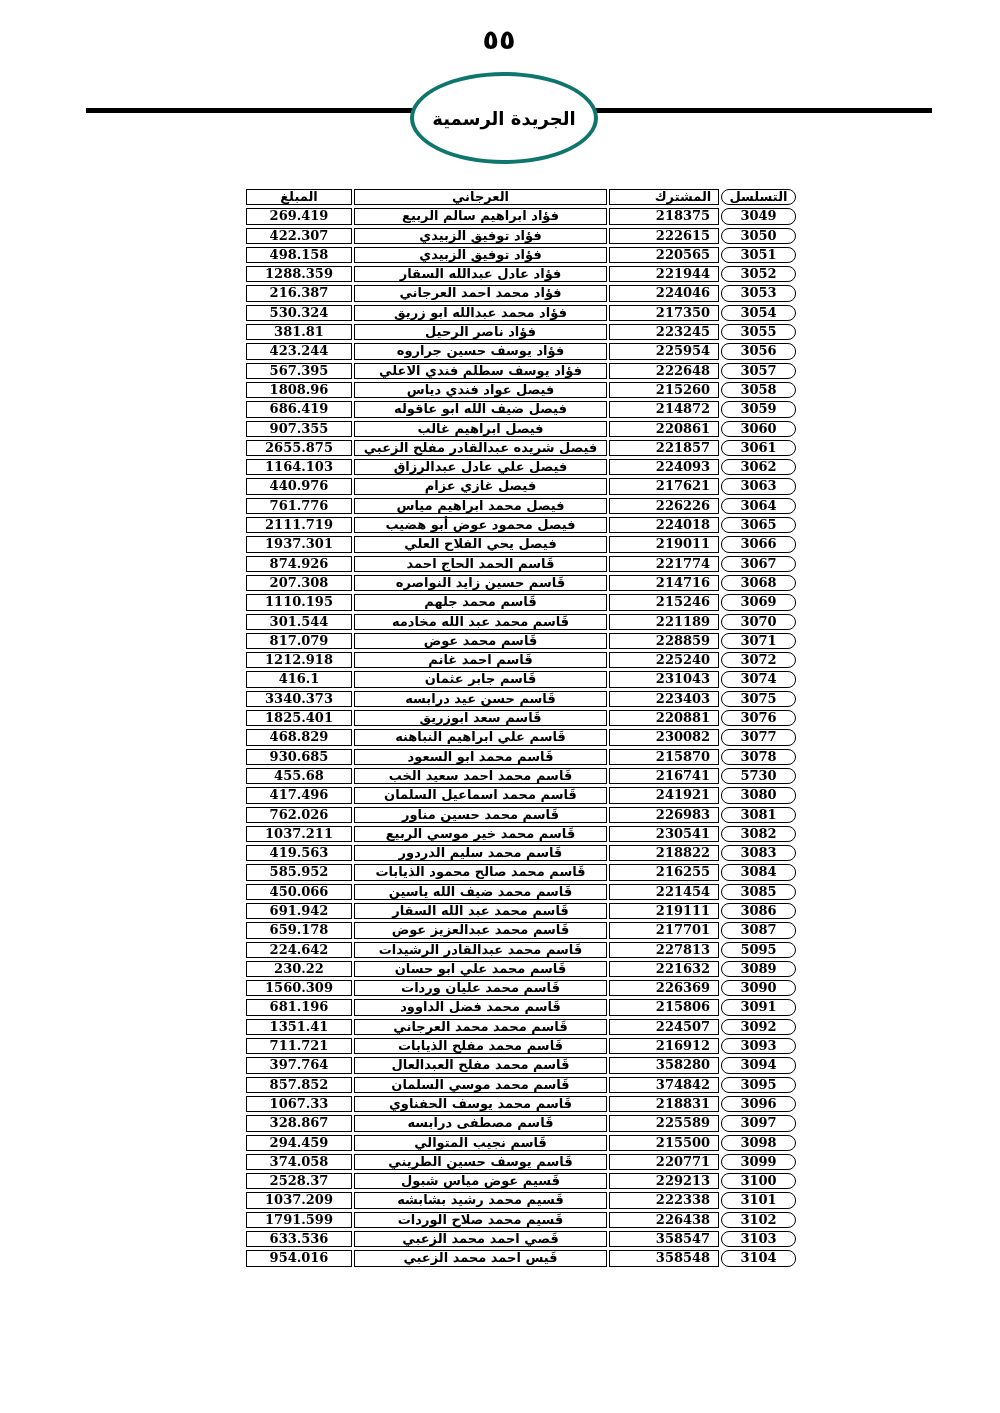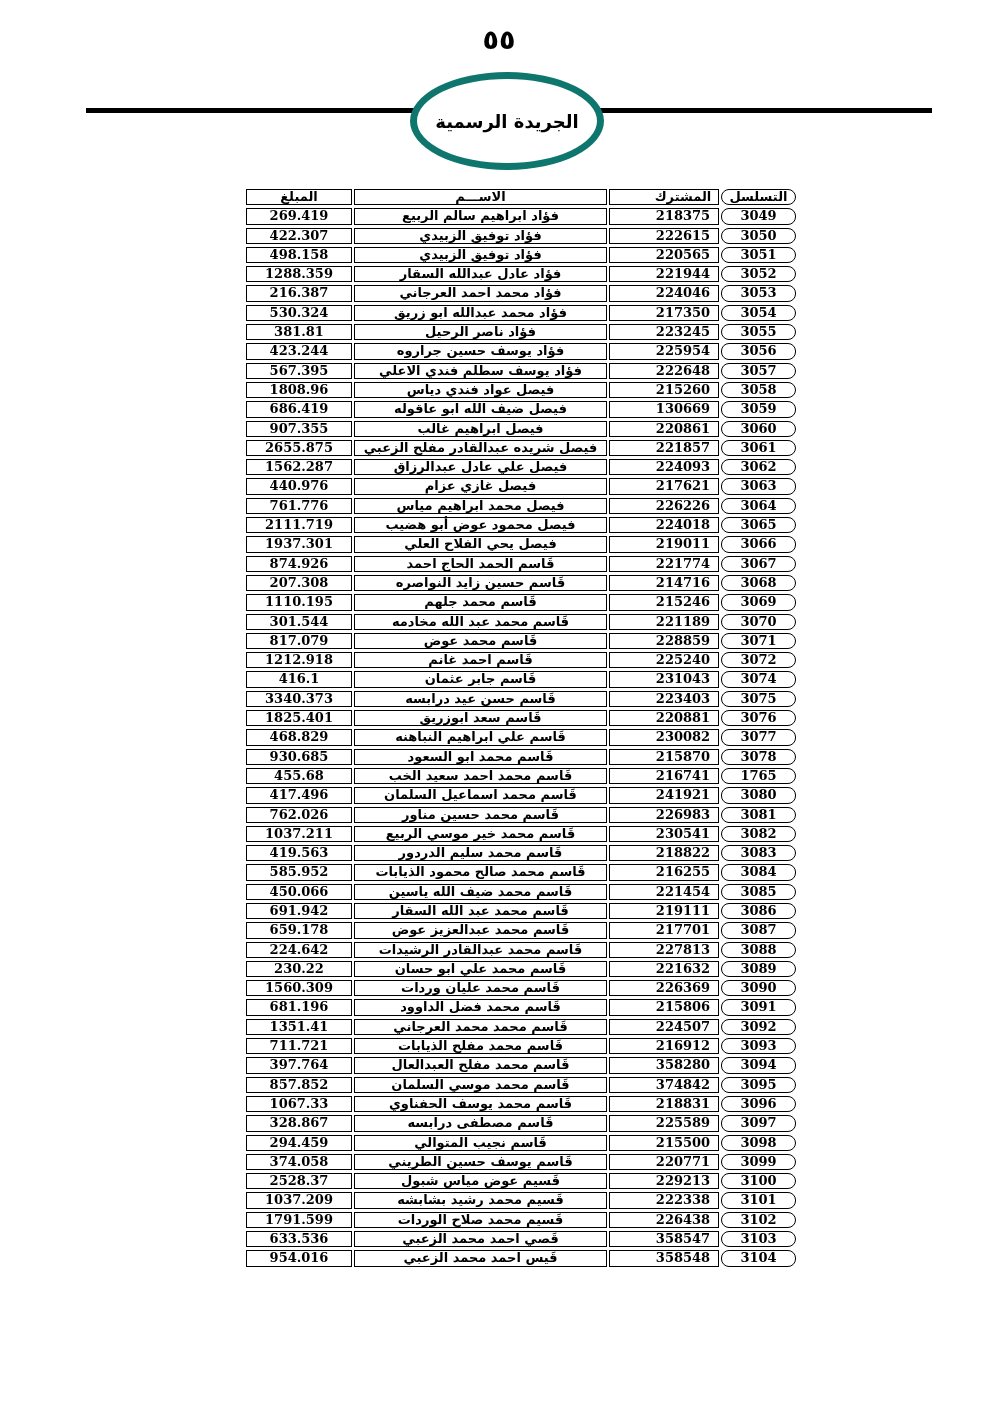--- a/index.html
+++ b/index.html
@@ -10,21 +10,21 @@
   .page-number{
     position:absolute;top:24px;left:0;right:2px;text-align:center;
     font-size:27px;font-weight:bold;letter-spacing:2px;
     font-family:"DejaVu Sans",sans-serif;
   }
   .rule{
     position:absolute;left:86px;top:108px;width:846px;height:5px;background:#000;
   }
   .banner{
     position:absolute;left:410px;top:72px;width:180px;height:84px;
-    border:7px solid #0f766e;border-radius:50%;background:#fff;z-index:2;
+    border:4px solid #0f766e;border-radius:50%;background:#fff;z-index:2;
     display:flex;align-items:center;justify-content:center;
   }
   .banner span{
     font-weight:bold;font-size:18px;font-family:"DejaVu Sans",sans-serif;
   }
   .table-wrap{position:absolute;left:244px;top:186px;}
   table{
     border-collapse:separate;border-spacing:2.5px 3px;direction:rtl;
   }
   th,td{
@@ -49,21 +49,21 @@
 <div class="banner">
   <span>الجريدة الرسمية</span>
 </div>
 
 <div class="table-wrap">
   <table>
     <thead>
       <tr>
         <th class="col-serial">التسلسل</th>
         <th class="col-subscriber">المشترك</th>
-        <th class="col-name">الاســـم</th>
+        <th class="col-name">العرجاني</th>
         <th class="col-amount">المبلغ</th>
       </tr>
     </thead>
     <tbody>
         <tr>
           <td class="col-serial">3049</td>
           <td class="col-subscriber">218375</td>
           <td class="col-name">فؤاد ابراهيم سالم الربيع</td>
           <td class="col-amount">269.419</td>
         </tr>
@@ -116,41 +116,41 @@
           <td class="col-amount">567.395</td>
         </tr>
         <tr>
           <td class="col-serial">3058</td>
           <td class="col-subscriber">215260</td>
           <td class="col-name">فيصل عواد فندي دياس</td>
           <td class="col-amount">1808.96</td>
         </tr>
         <tr>
           <td class="col-serial">3059</td>
-          <td class="col-subscriber">130669</td>
+          <td class="col-subscriber">214872</td>
           <td class="col-name">فيصل ضيف الله ابو عاقوله</td>
           <td class="col-amount">686.419</td>
         </tr>
         <tr>
           <td class="col-serial">3060</td>
           <td class="col-subscriber">220861</td>
           <td class="col-name">فيصل ابراهيم غالب</td>
           <td class="col-amount">907.355</td>
         </tr>
         <tr>
           <td class="col-serial">3061</td>
           <td class="col-subscriber">221857</td>
           <td class="col-name">فيصل شريده عبدالقادر مفلح الزعبي</td>
           <td class="col-amount">2655.875</td>
         </tr>
         <tr>
           <td class="col-serial">3062</td>
           <td class="col-subscriber">224093</td>
           <td class="col-name">فيصل علي عادل عبدالرزاق</td>
-          <td class="col-amount">1562.287</td>
+          <td class="col-amount">1164.103</td>
         </tr>
         <tr>
           <td class="col-serial">3063</td>
           <td class="col-subscriber">217621</td>
           <td class="col-name">فيصل غازي عزام</td>
           <td class="col-amount">440.976</td>
         </tr>
         <tr>
           <td class="col-serial">3064</td>
           <td class="col-subscriber">226226</td>
@@ -229,21 +229,21 @@
           <td class="col-name">قَاسم علي ابراهيم النباهنه</td>
           <td class="col-amount">468.829</td>
         </tr>
         <tr>
           <td class="col-serial">3078</td>
           <td class="col-subscriber">215870</td>
           <td class="col-name">قَاسم محمد ابو السعود</td>
           <td class="col-amount">930.685</td>
         </tr>
         <tr>
-          <td class="col-serial">1765</td>
+          <td class="col-serial">5730</td>
           <td class="col-subscriber">216741</td>
           <td class="col-name">قَاسم محمد احمد سعيد الخب</td>
           <td class="col-amount">455.68</td>
         </tr>
         <tr>
           <td class="col-serial">3080</td>
           <td class="col-subscriber">241921</td>
           <td class="col-name">قَاسم محمد اسماعيل السلمان</td>
           <td class="col-amount">417.496</td>
         </tr>
@@ -283,21 +283,21 @@
           <td class="col-name">قَاسم محمد عبد الله السقار</td>
           <td class="col-amount">691.942</td>
         </tr>
         <tr>
           <td class="col-serial">3087</td>
           <td class="col-subscriber">217701</td>
           <td class="col-name">قَاسم محمد عبدالعزيز عوض</td>
           <td class="col-amount">659.178</td>
         </tr>
         <tr>
-          <td class="col-serial">3088</td>
+          <td class="col-serial">5095</td>
           <td class="col-subscriber">227813</td>
           <td class="col-name">قَاسم محمد عبدالقادر الرشيدات</td>
           <td class="col-amount">224.642</td>
         </tr>
         <tr>
           <td class="col-serial">3089</td>
           <td class="col-subscriber">221632</td>
           <td class="col-name">قَاسم محمد علي ابو حسان</td>
           <td class="col-amount">230.22</td>
         </tr>

